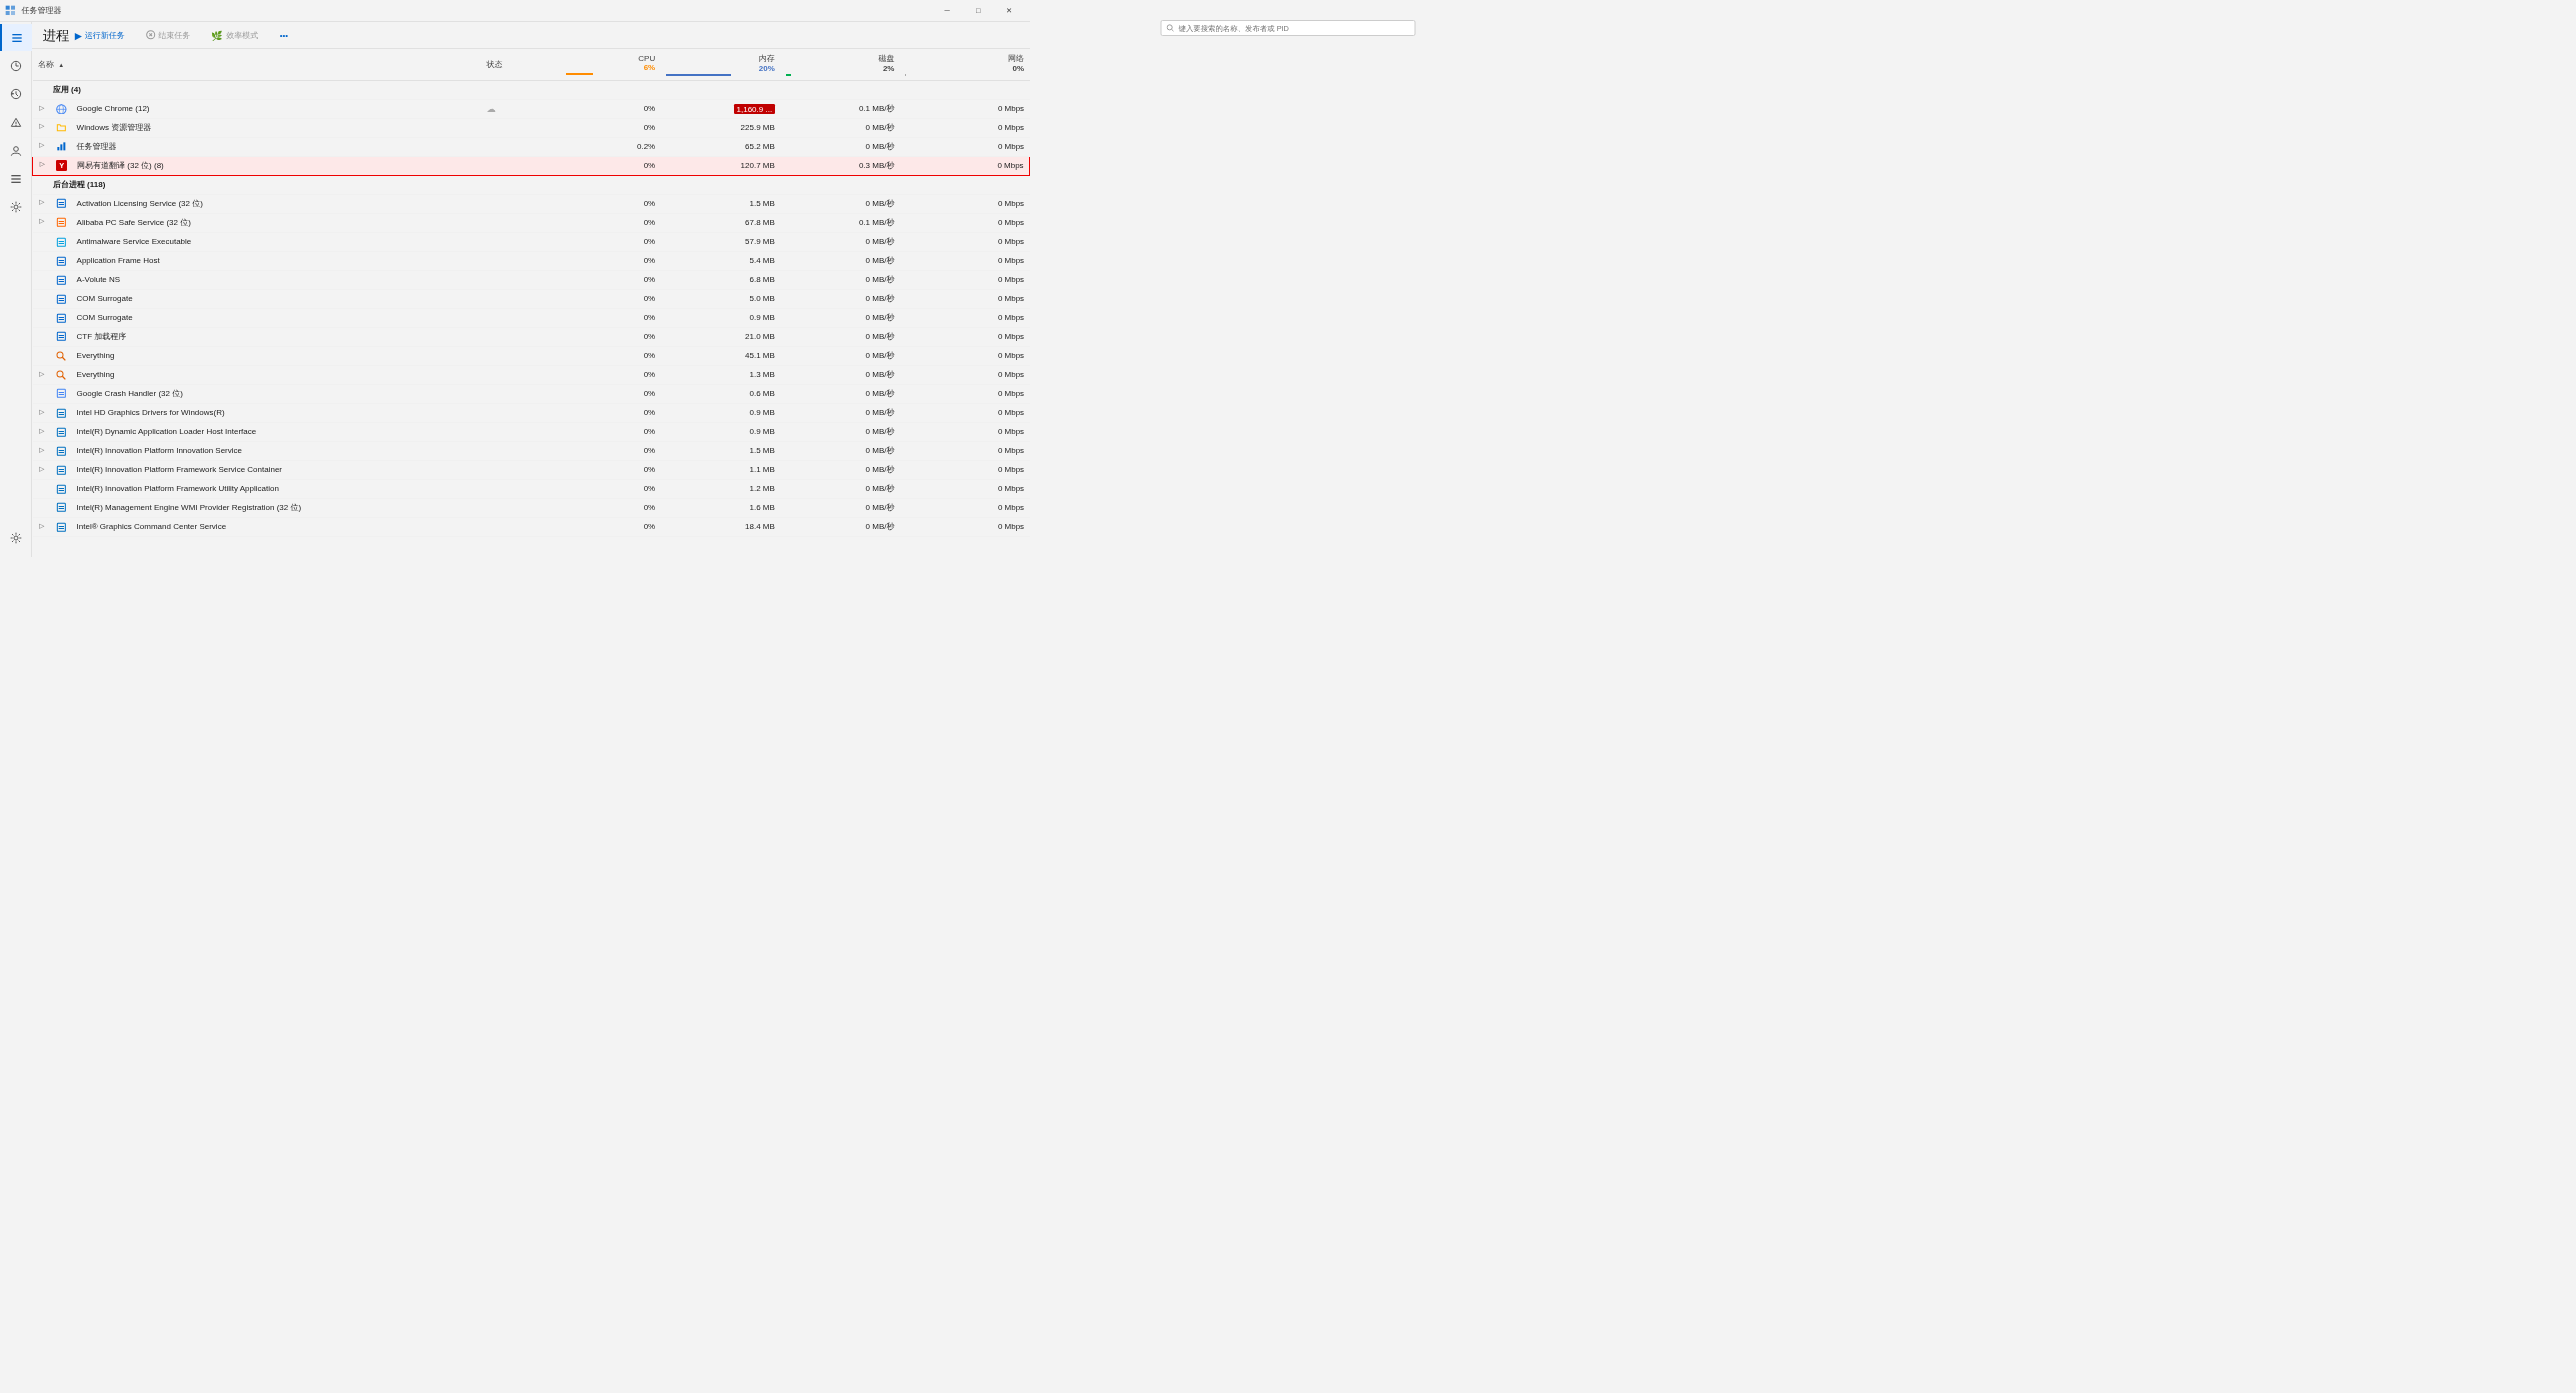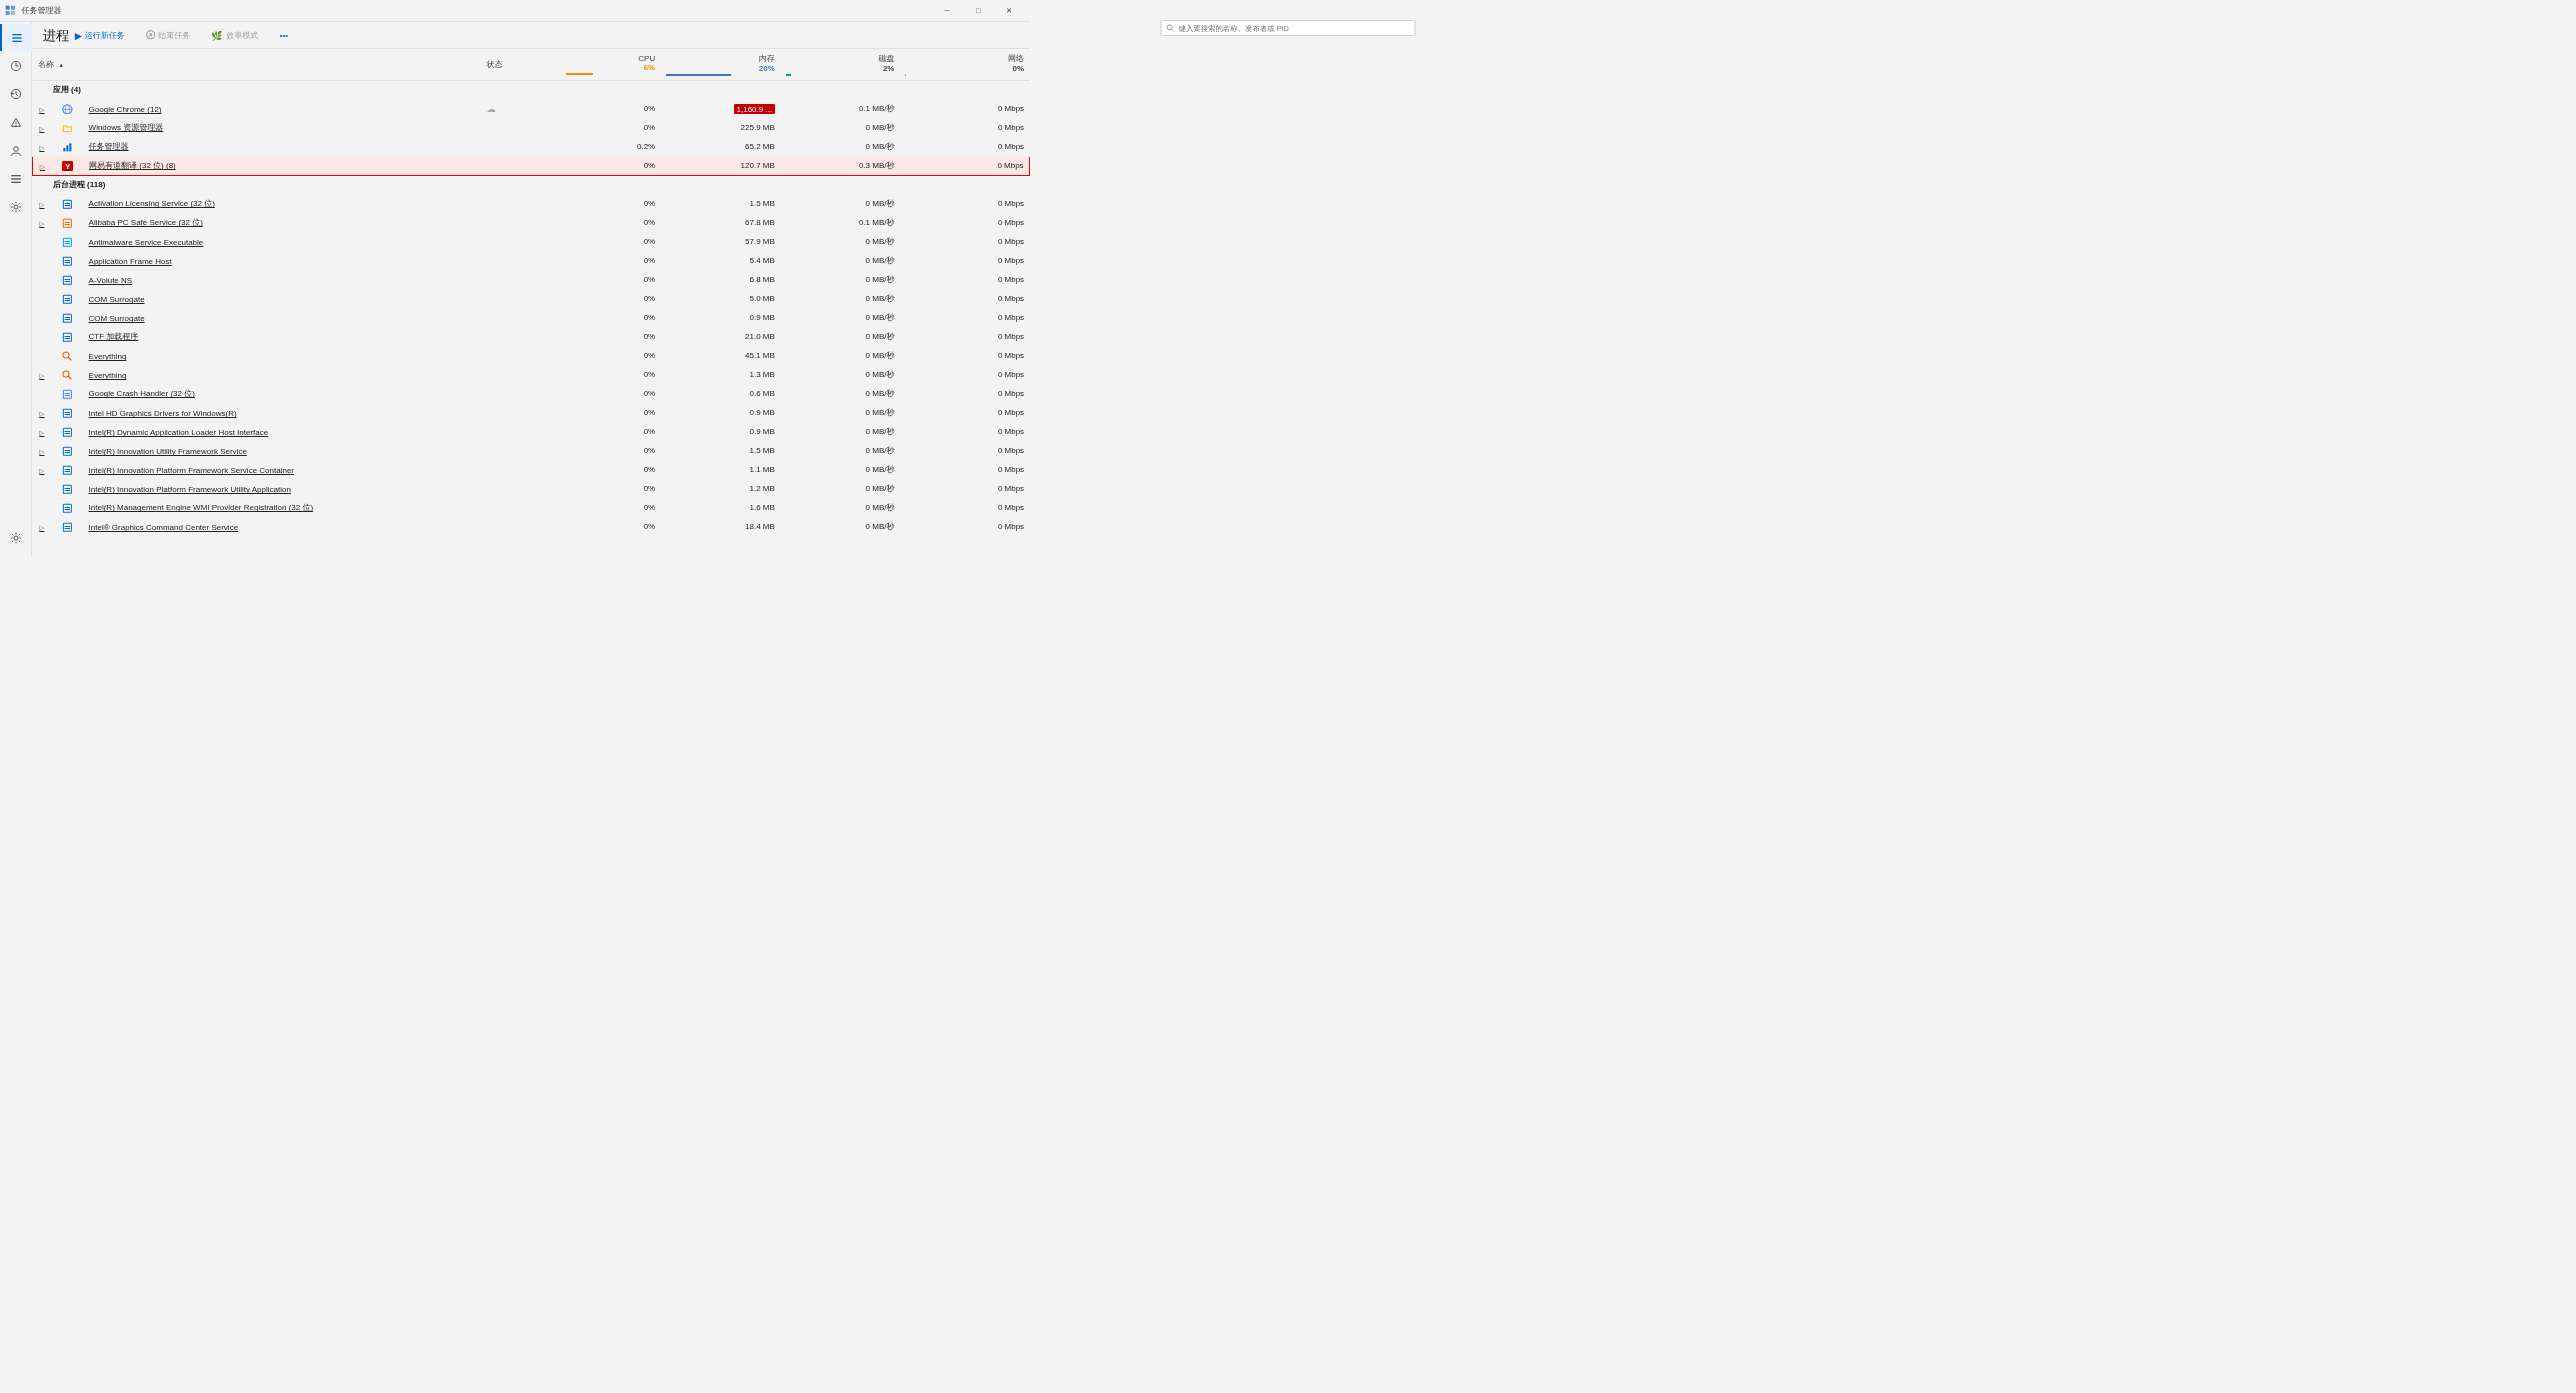--- a/index.html
+++ b/index.html
@@ -197,23 +197,22 @@
     }
     td.right { text-align: right; }
     .group-label {
       font-weight: 600;
       font-size: 8px;
       color: #1a1a1a;
       padding-left: 15px;
     }
     .process-name {
       display: flex;
-      align-items: flex-end;
-      gap: 16px;
-      text-decoration: underline;
+      align-items: flex-start;
+      gap: 10px;
     }
     .expand-btn {
       width: 8px;
       height: 8px;
       display: inline-flex;
       align-items: center;
       justify-content: center;
       cursor: pointer;
       color: #555;
       font-size: 6.7px;
@@ -738,21 +737,21 @@
       <td>
         <div class="process-name">
           <span class="expand-btn">▷</span>
           <span class="process-icon">
                     <svg width="10.7" height="10.7" viewBox="0 0 16 16">
                       <rect x="2" y="2" width="12" height="12" fill="none" stroke="#0070c0" stroke-width="1.5" rx="1"></rect>
                       <rect x="4" y="6" width="8" height="1.5" fill="#0070c0"></rect>
                       <rect x="4" y="9" width="8" height="1.5" fill="#0070c0"></rect>
                     </svg>
                   </span>
-          <span>Intel(R) Innovation Utility Framework Service</span>
+          <span>Intel(R) Innovation Platform Innovation Service</span>
         </div>
       </td>
       <td></td>
       <td class="right">0%</td>
       <td class="right"><span>1.5 MB</span></td>
       <td class="right">0 MB/秒</td>
       <td class="right">0 Mbps</td>
     </tr>
             <tr>
       <td>

